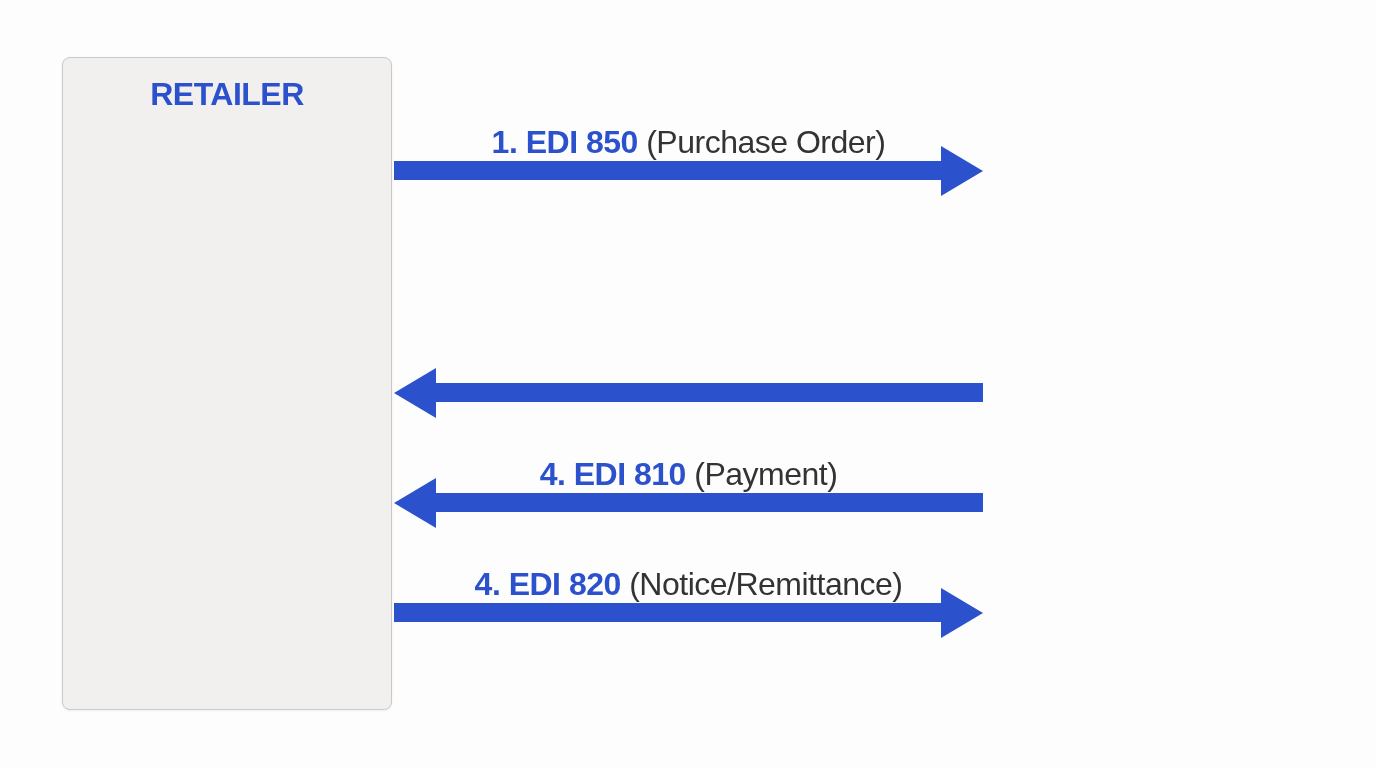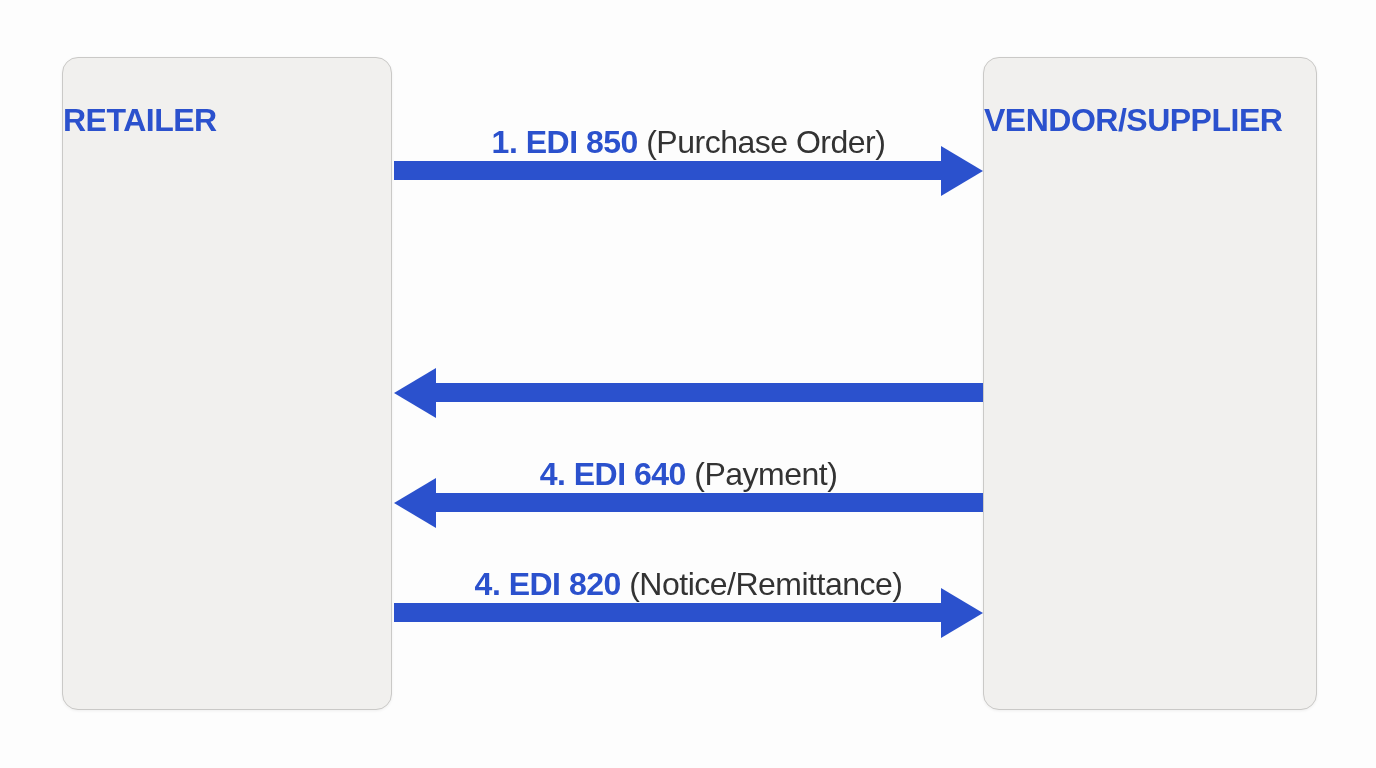--- a/index.html
+++ b/index.html
@@ -20,24 +20,24 @@
     position: relative;
     width: 1376px;
     height: 768px;
   }
   .entity-box {
     position: absolute;
     top: 57px;
     height: 653px;
     background: var(--box-fill);
     border: 1px solid var(--box-border);
-    border-radius: 16px;
+    border-radius: 8px;
     box-shadow: 0 1px 3px rgba(0,0,0,0.06);
-    padding-top: 46px;
-    text-align: left;
+    padding-top: 20px;
+    text-align: center;
   }
   .entity-box.left  { left: 62px;  width: 330px; }
   .entity-box.right { left: 983px; width: 334px; }
   .entity-title {
     color: var(--accent-blue);
     font-size: 32px;
     font-weight: bold;
     letter-spacing: -0.5px;
     line-height: 32px;
     white-space: nowrap;
@@ -85,23 +85,20 @@
 </style>
 </head>
 <body>
 
 <div class="canvas">
 
   <div class="entity-box left">
     <div class="entity-title">RETAILER</div>
   </div>
 
-  <div class="entity-box right">
-    <div class="entity-title">VENDOR/SUPPLIER</div>
-  </div>
 
   <div class="flow dir-right" style="top:146px">
     <div class="flow-label">
       <span class="flow-code">1. EDI 850</span>
       <span class="flow-desc">(Purchase Order)</span>
     </div>
     <div class="arrow">
       <div class="arrow-shaft"></div>
       <div class="arrow-head"></div>
     </div>
@@ -110,21 +107,21 @@
 
   <div class="flow dir-left" style="top:368px">
     <div class="arrow">
       <div class="arrow-shaft"></div>
       <div class="arrow-head"></div>
     </div>
   </div>
 
   <div class="flow dir-left" style="top:478px">
     <div class="flow-label">
-      <span class="flow-code">4. EDI 640</span>
+      <span class="flow-code">4. EDI 810</span>
       <span class="flow-desc">(Payment)</span>
     </div>
     <div class="arrow">
       <div class="arrow-shaft"></div>
       <div class="arrow-head"></div>
     </div>
   </div>
 
   <div class="flow dir-right" style="top:588px">
     <div class="flow-label">

